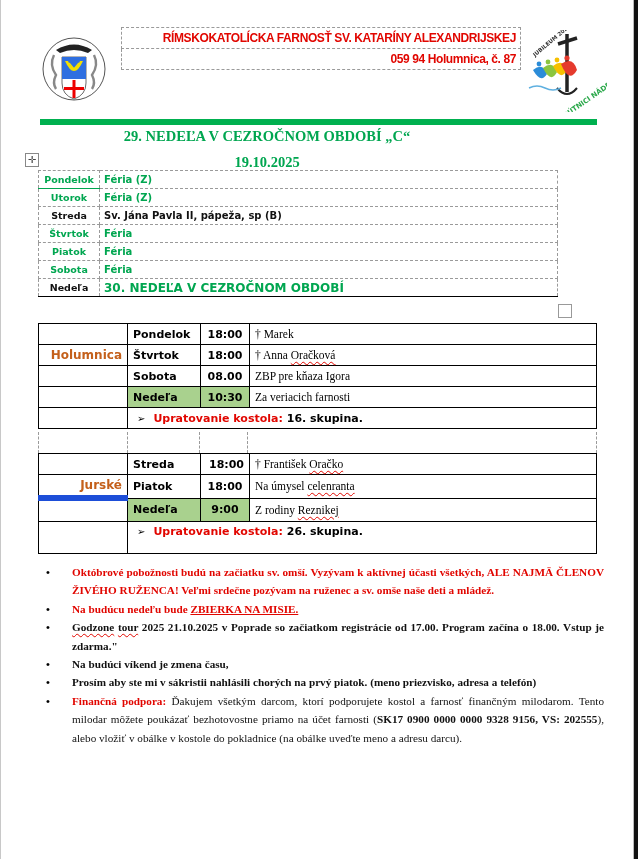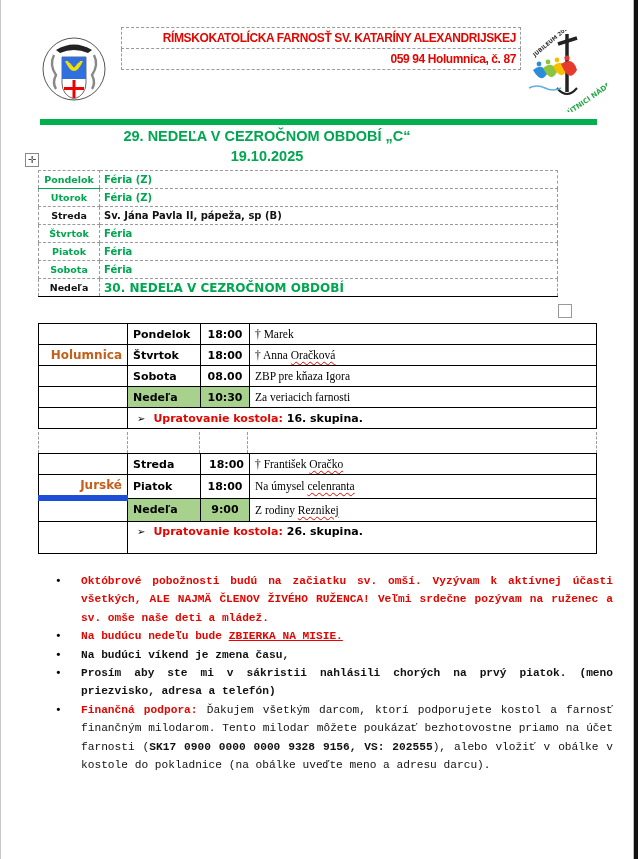--- a/index.html
+++ b/index.html
@@ -8,21 +8,21 @@
   .right-edge { position:absolute; left:633px; top:0; width:5px; height:859px; background:#111; border-left:1px solid #bbb; }
 
   
   .crest { position:absolute; left:42px; top:33px; width:64px; height:72px; }
   .jubilee { position:absolute; left:527px; top:30px; width:80px; height:82px; }
   .hdr { position:absolute; left:121px; top:27px; width:400px; border-collapse:collapse; font-family:"Liberation Sans", sans-serif; font-weight:bold; color:#e10600; font-size:12px; letter-spacing:-0.4px; }
   .hdr td { border:1px dashed #9a9a9a; height:20px; padding:0 4px; text-align:right; white-space:nowrap; }
   .hdr .ic { display:inline-block; width:14px; margin-right:8px; text-align:center; font-size:12px; }
   .green-bar { position:absolute; left:40px; top:119px; width:557px; height:6px; background:#00b04f; }
 
-  .title { position:absolute; left:0; width:534px; text-align:center; color:#00a650; font-family:Liberation Sans, sans-serif; font-weight:bold; font-size:14.5px; }
+  .title { position:absolute; left:0; width:534px; text-align:center; color:#00a650; font-family:Liberation Serif, serif; font-weight:bold; font-size:14.5px; }
   .move-handle { position:absolute; left:25px; top:153px; width:12px; height:12px; border:1px solid #888; font-size:10px; line-height:12px; text-align:center; color:#444; }
 
   
   .lit { position:absolute; left:38px; top:170px; width:520px; border-collapse:collapse; font-size:10px; }
   .lit td { border:1px dashed #9a9a9a; height:17px; padding:0 4px; }
   .lit tr:last-child td { border-bottom:1.5px solid #000; }
   .lit td.day { width:52px; text-align:center; font-weight:bold; font-size:9.5px; }
   .lit td.feast { font-weight:bold; }
   .g { color:#00a650; }
   .k { color:#111; }
@@ -37,21 +37,21 @@
   .mass td.t { width:38px; font-weight:bold; text-align:center; }
   .mass td.i { font-family:"Liberation Serif", serif; font-size:11.5px; }
   .mass .hl { background:#a9d18e; }
   .mass .clean { font-weight:bold; }
   .red { color:#e10600; }
   .spell { text-decoration:underline wavy #e10600; text-decoration-thickness:1px; text-underline-offset:2px; }
   .gap-row { position:absolute; left:38px; top:432px; width:559px; height:21px; }
   .gap-row span { position:absolute; top:0; height:21px; border-left:1px dashed #9a9a9a; }
 
   
-  .ann { position:absolute; left:38px; top:557px; width:560px; margin:15px; padding:0; list-style:none; font-family:Liberation Mono, monospace; font-size:11.2px; line-height:18.4px; font-weight:bold; }
+  .ann { position:absolute; left:38px; top:557px; width:560px; margin:6px; padding:0; list-style:none; font-family:Liberation Serif, serif; font-size:11.2px; line-height:18.4px; font-weight:bold; }
   .ann li { position:relative; padding-left:28px; text-align:justify; }
   .ann li::before { content:"•"; position:absolute; left:2px; top:0; color:#000; }
   .ann .rd { color:#e10600; }
   .ann .bk { color:#111; }
   .ann .norm { font-weight:normal; color:#111; }
   .u { text-decoration:underline; }
 </style>
 </head>
 <body>
 
@@ -95,21 +95,21 @@
   <circle cx="30" cy="30" r="2.4" fill="#f6c000"></circle>
     <circle cx="40" cy="28" r="2.6" fill="#e53a2d"></circle>
   <path d="M2 58 q8 -4 16 0 q8 4 16 0" stroke="#5fb0e0" stroke-width="1.4" fill="none"></path>
   <text x="4" y="24" font-size="5.5" fill="#333" transform="rotate(-40 10 20)" font-family="DejaVu Sans, sans-serif" font-weight="bold">JUBILEUM 2025</text>
   <text x="30" y="78" font-size="7" fill="#2aa84a" font-weight="bold" transform="rotate(-35 50 70)" font-family="DejaVu Sans, sans-serif">PÚTNICI NÁDEJE</text>
 </svg>
 
 <div class="green-bar"></div>
 
 <div class="title" style="top:128px">29. NEDEĽA V CEZROČNOM OBDOBÍ „C“</div>
-<div class="title" style="top:148px">19.10.2025</div>
+<div class="title" style="top:154px">19.10.2025</div>
 
 <div class="move-handle">✛</div>
 
 <table class="lit">
   <tbody>
       <tr>
         <td class="day g">Pondelok</td>
         <td class="feast g">Féria (Z)</td>
       </tr>
   <tr>
@@ -208,16 +208,17 @@
     <td colspan="3" class="clean" style="height:28px;vertical-align:top;padding-top:3px">
       <span style="margin:0 8px 0 4px;font-size:10px">➢</span><span class="red">Upratovanie kostola:</span> <span>26. skupina.</span>
     </td>
   </tr>
 </tbody>
   </table>
 
 <ul class="ann">
   <li class="rd">Októbrové pobožnosti budú na začiatku sv. omší. Vyzývam k aktívnej účasti všetkých, ALE NAJMÄ ČLENOV ŽIVÉHO RUŽENCA! Veľmi srdečne pozývam na ruženec a sv. omše naše deti a mládež.</li>
   <li class="rd"><span>Na budúcu nedeľu bude </span><span class="u">ZBIERKA NA MISIE.</span></li>
+  <li class="bk"><span class="spell">Godzone</span> <span class="spell">tour</span><span> 2025 21.10.2025 v Poprade so začiatkom registrácie od 17.00. Program začína o 18.00. Vstup je zdarma."</span></li>
   <li class="bk">Na budúci víkend je zmena času,</li>
   <li class="bk">Prosím aby ste mi v sákristii nahlásili chorých na prvý piatok. (meno priezvisko, adresa a telefón)</li>
   <li><span class="rd">Finančná podpora:</span><span class="norm"> Ďakujem všetkým darcom, ktorí podporujete kostol a farnosť finančným milodarom. Tento milodar môžete poukázať bezhotovostne priamo na účet farnosti (</span><span class="bk">SK17 0900 0000 0000 9328 9156, VS: 202555</span><span class="norm">), alebo vložiť v obálke v kostole do pokladnice (na obálke uveďte meno a adresu darcu).</span></li>
 </ul>
 
 </body></html>

